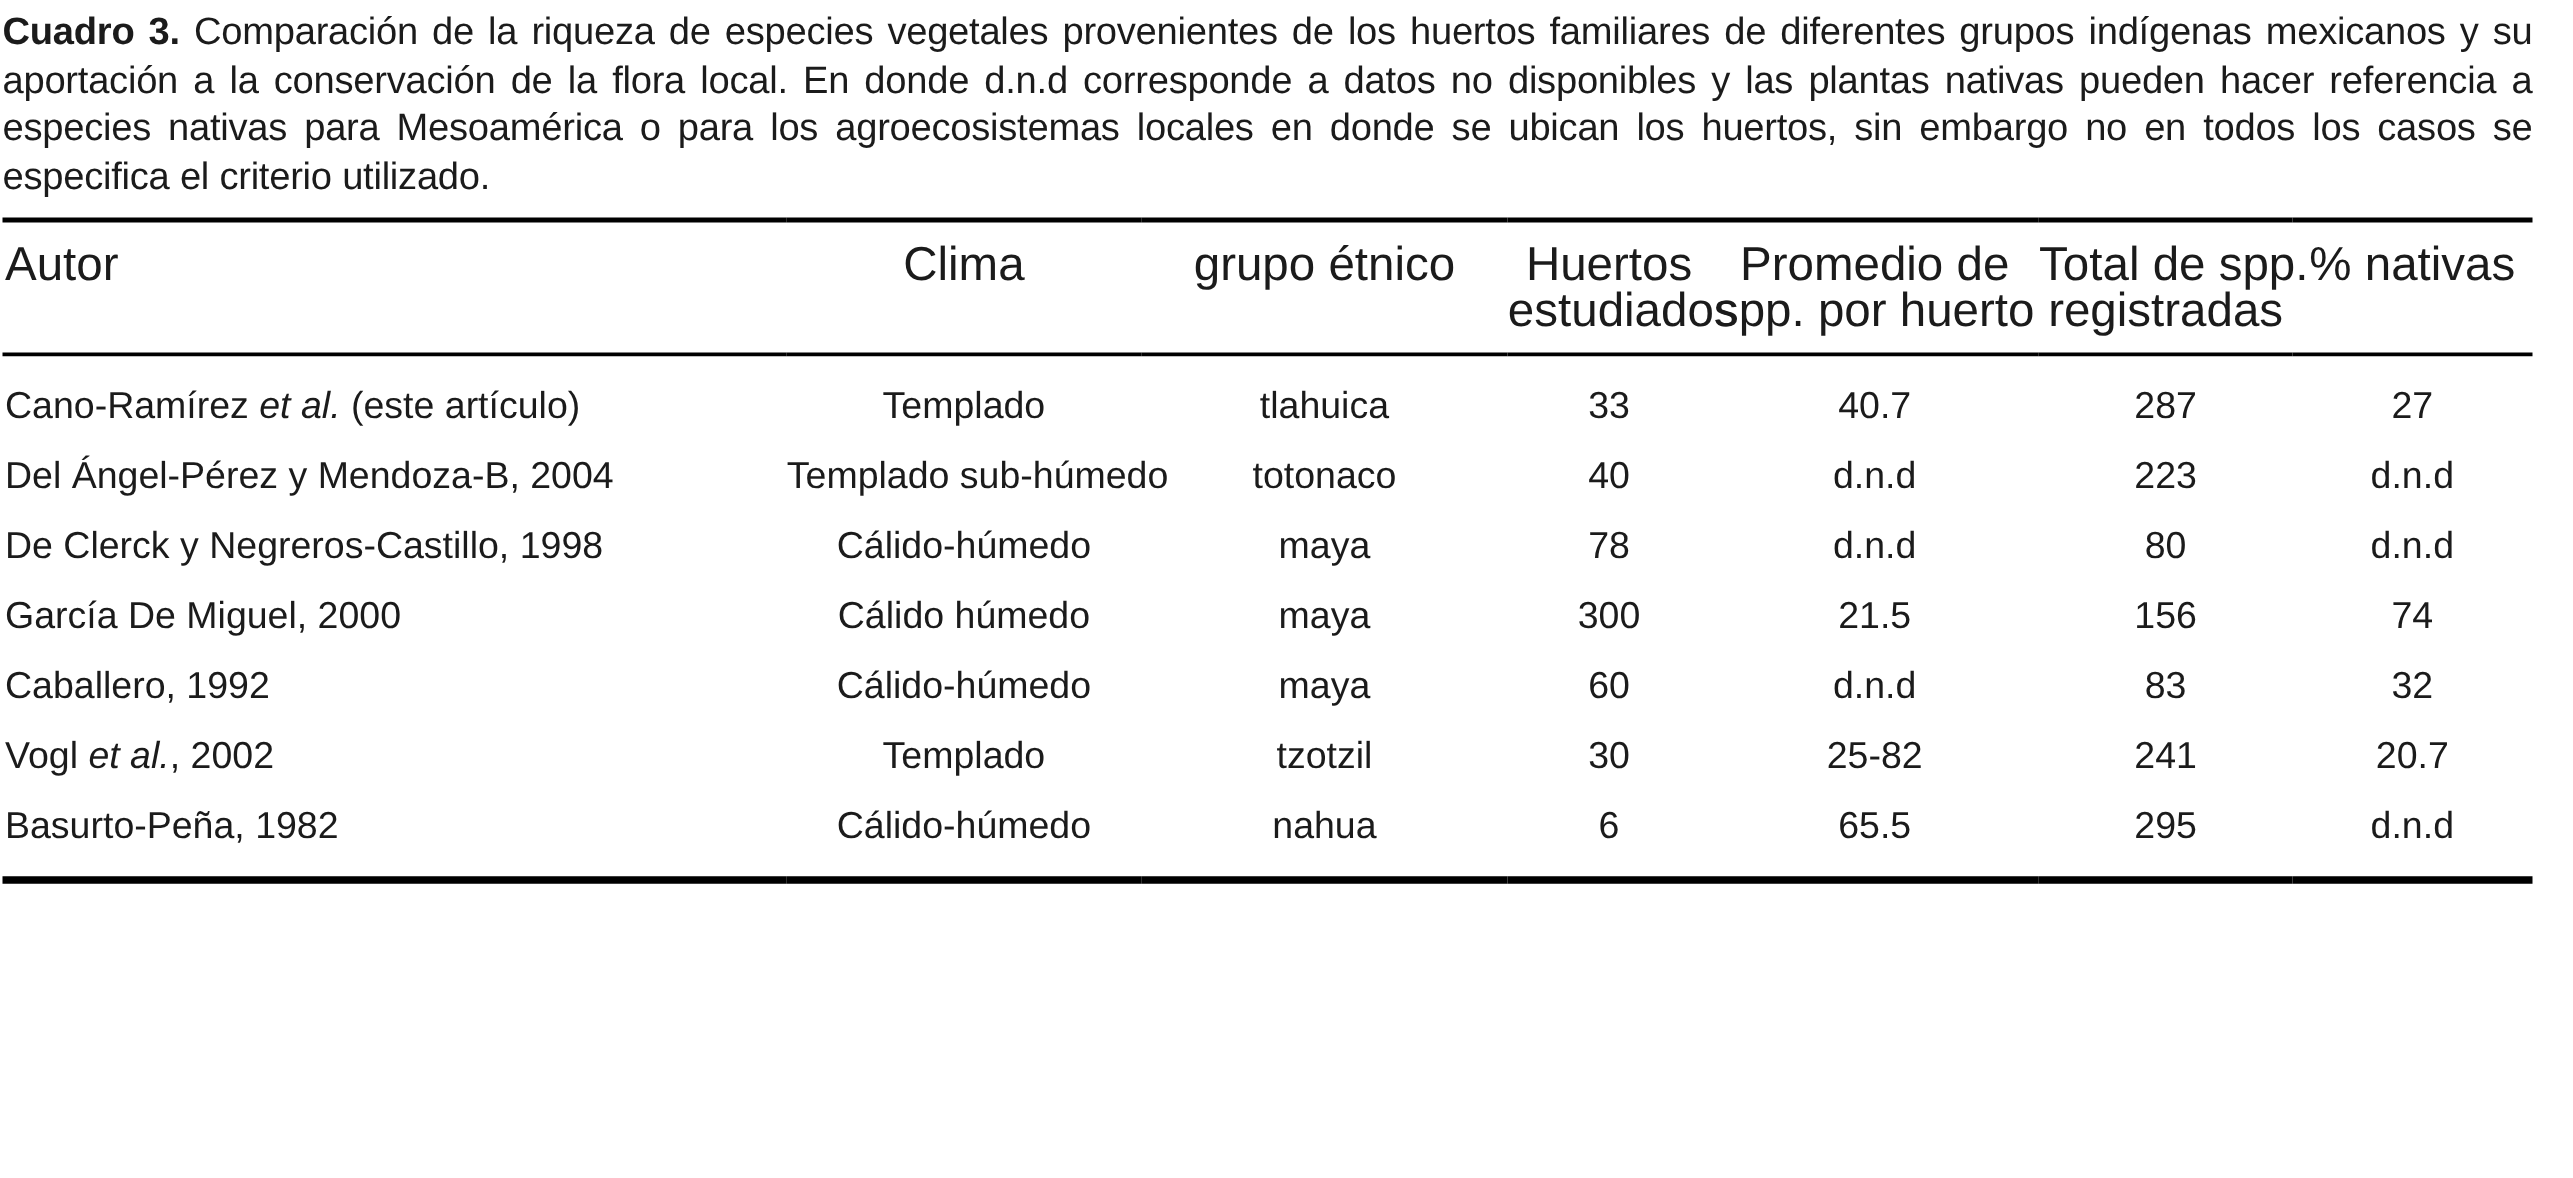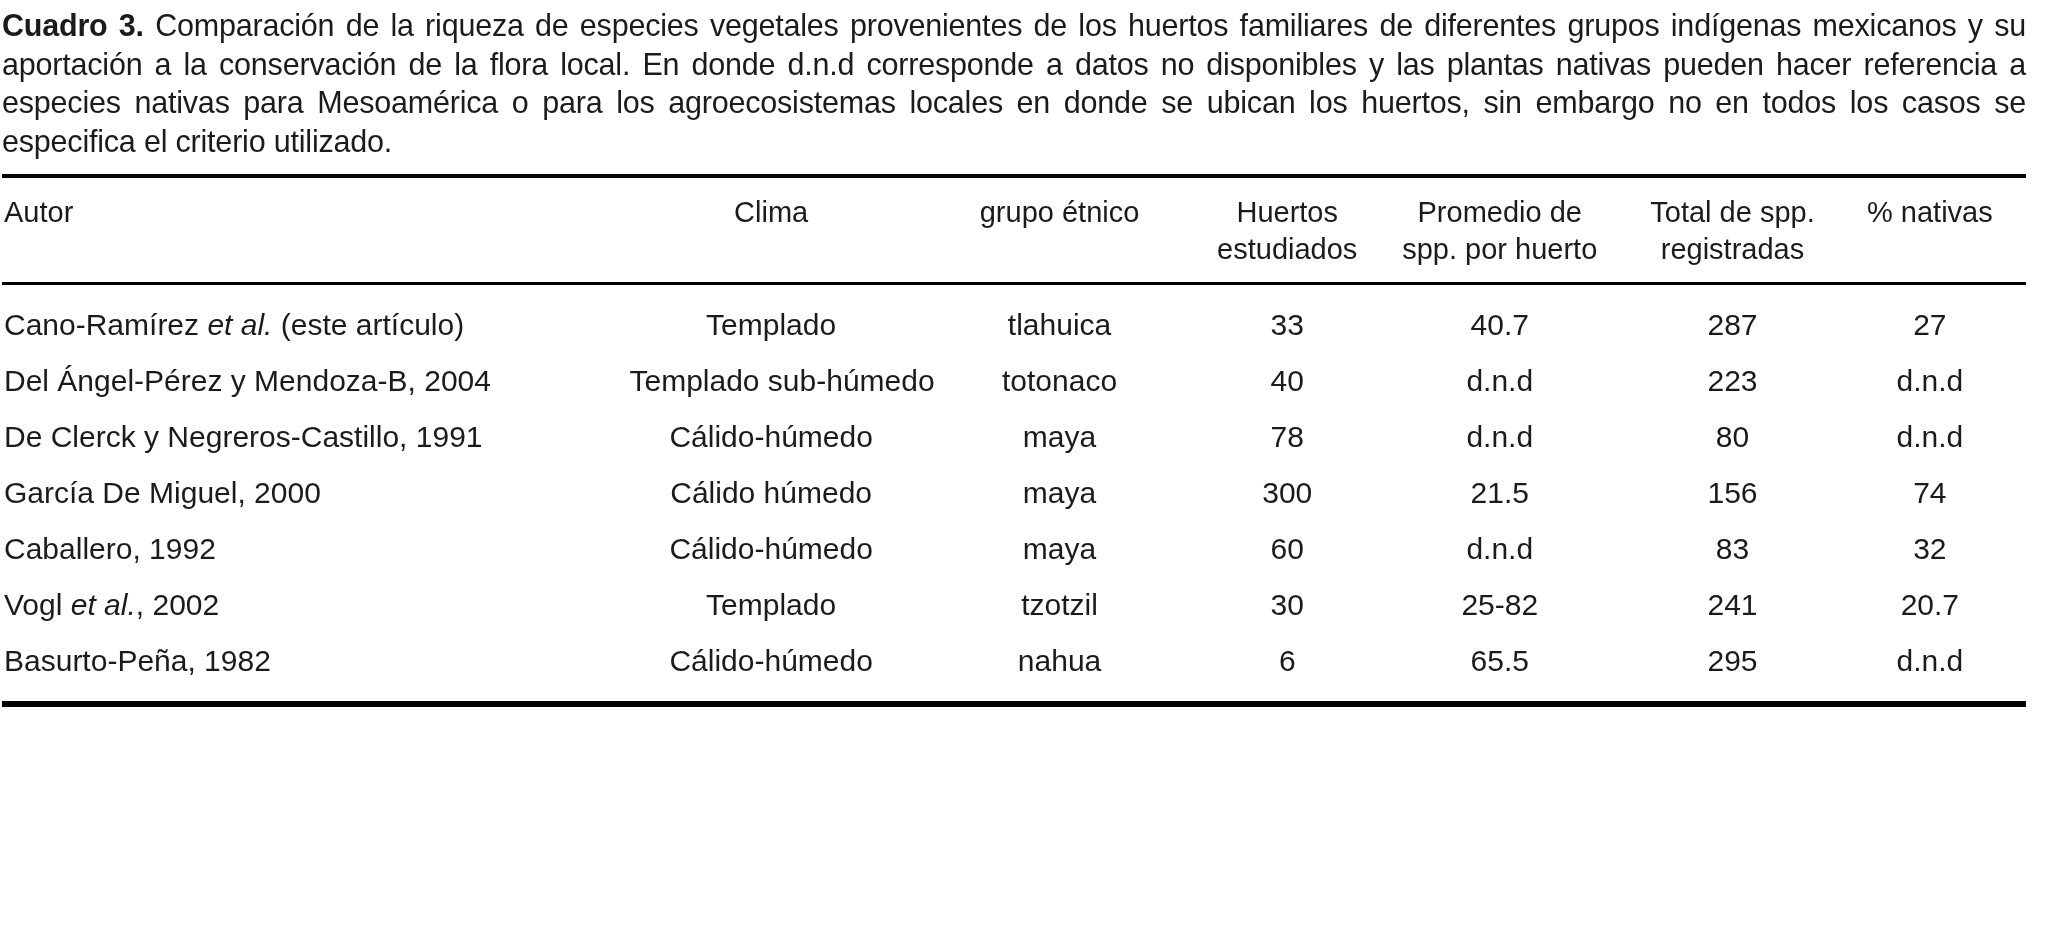--- a/index.html
+++ b/index.html
@@ -36,21 +36,21 @@
     border-collapse: collapse;
     margin-top: 14px;
     border-top: 4px solid #000;
     border-bottom: 6px solid #000;
   }
   thead tr {
     border-bottom: 3px solid #000;
   }
   th {
     font-weight: normal;
-    font-size: 29px;
+    font-size: 38px;
     line-height: 37px;
     vertical-align: top;
     text-align: center;
     padding: 16px 0 14px 0;
     white-space: nowrap;
   }
   th.autor, td.autor {
     text-align: left;
     padding-left: 2px;
   }
@@ -124,21 +124,21 @@
         <tr>
           <td class="autor"><span>Del Ángel-Pérez y Mendoza-B, 2004</span></td>
           <td>Templado sub-húmedo</td>
           <td>totonaco</td>
           <td>40</td>
           <td>d.n.d</td>
           <td>223</td>
           <td>d.n.d</td>
         </tr>
         <tr>
-          <td class="autor"><span>De Clerck y Negreros-Castillo, 1991</span></td>
+          <td class="autor"><span>De Clerck y Negreros-Castillo, 1998</span></td>
           <td>Cálido-húmedo</td>
           <td>maya</td>
           <td>78</td>
           <td>d.n.d</td>
           <td>80</td>
           <td>d.n.d</td>
         </tr>
         <tr>
           <td class="autor"><span>García De Miguel, 2000</span></td>
           <td>Cálido húmedo</td>

